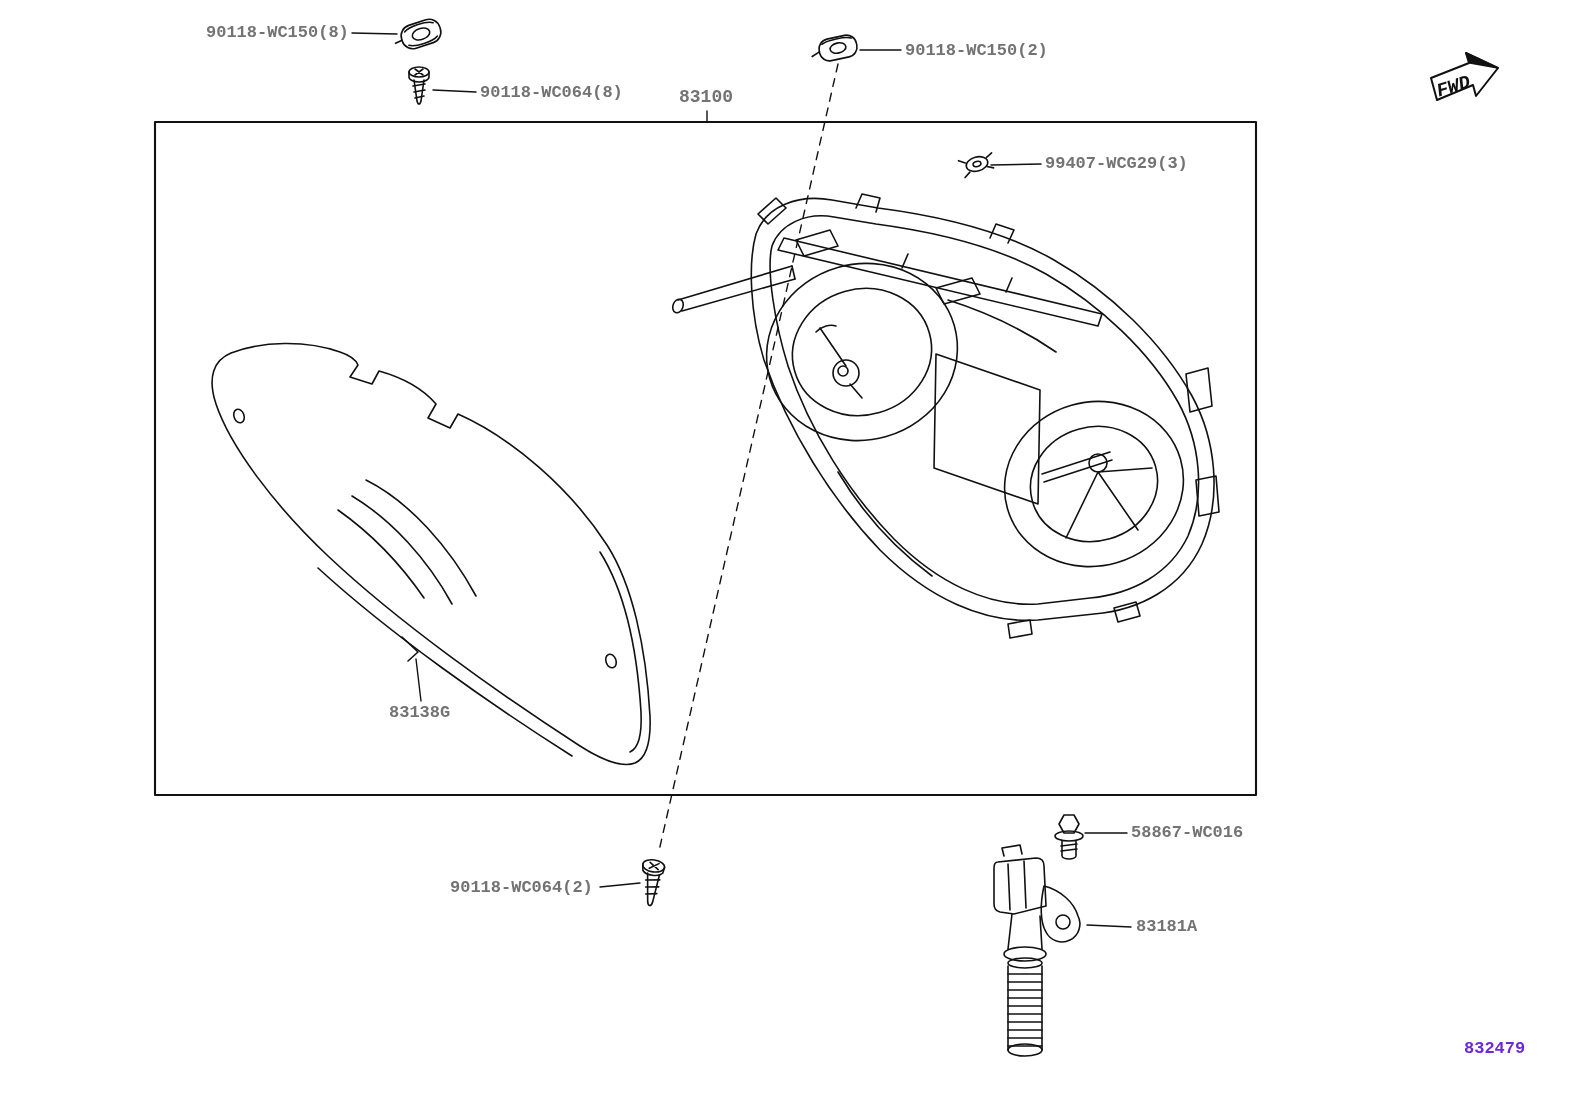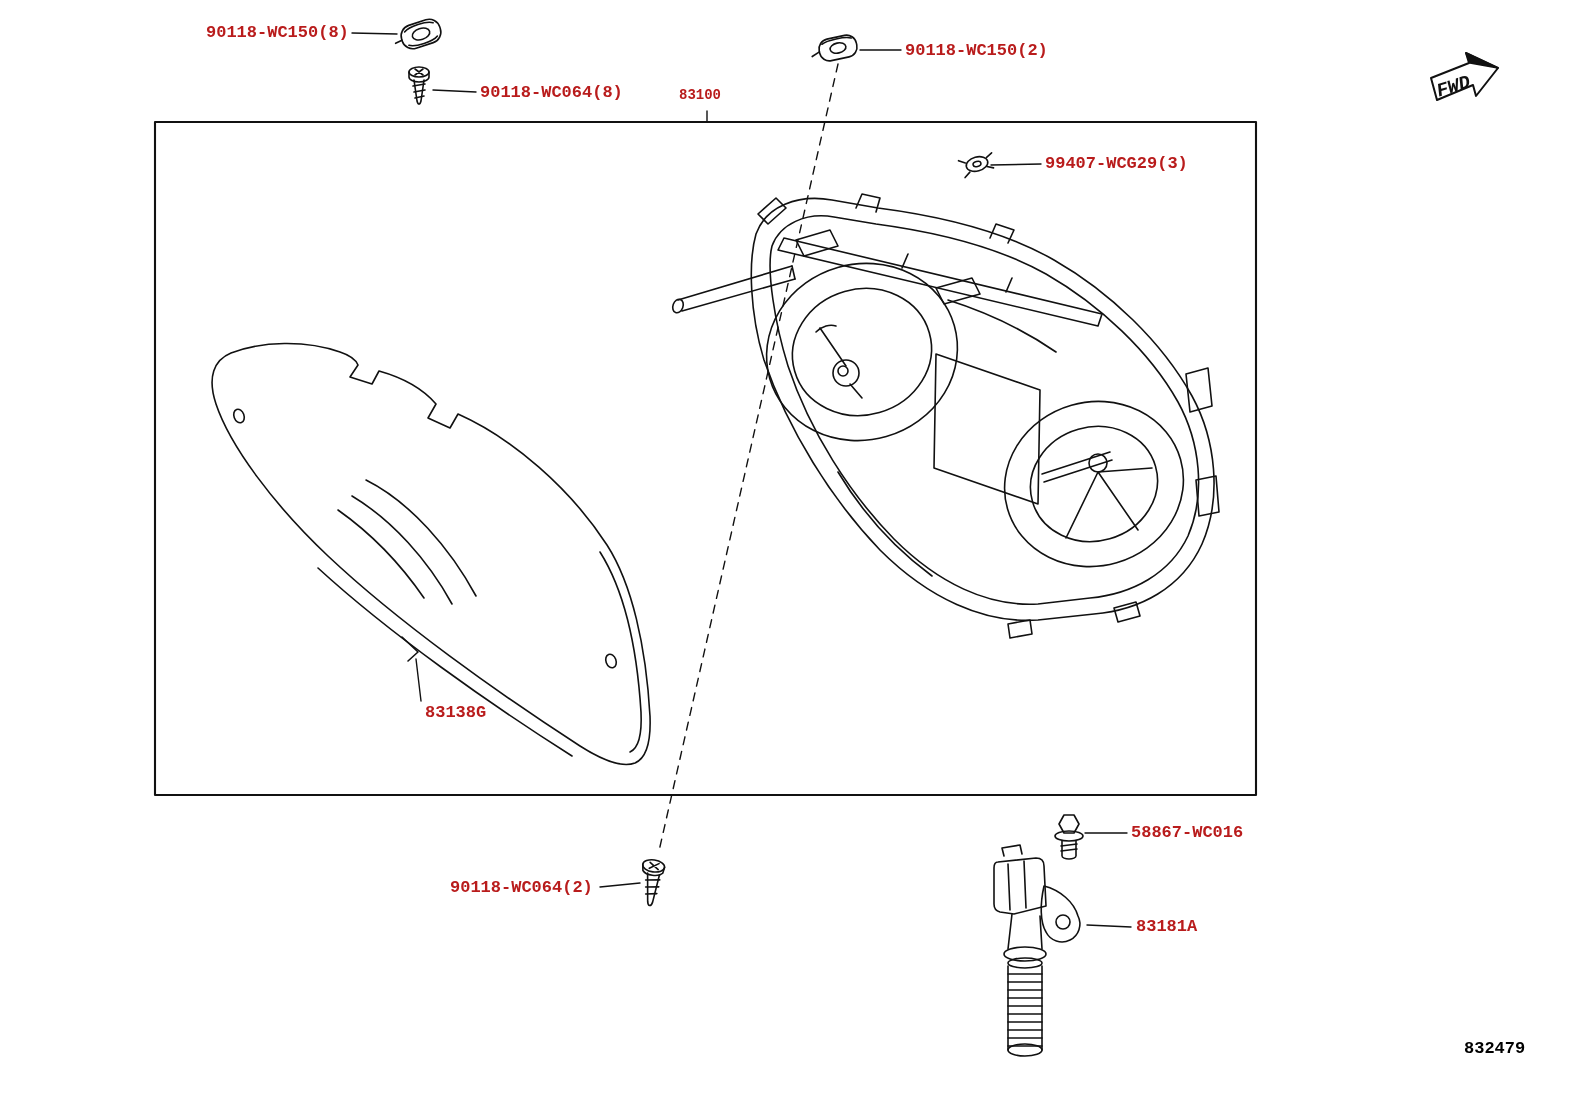--- a/index.html
+++ b/index.html
@@ -10,31 +10,31 @@
     height:1099px;
     background:#ffffff;
     font-family:"Liberation Mono","DejaVu Sans Mono",monospace;
     overflow:hidden;
   }
   .art { position:absolute; left:0; top:0; width:1592px; height:1099px; }
   .callout {
     position:absolute;
     font-weight:700;
     font-size:17px;
-    color:#b91c1c;
+    color:#737373;
     white-space:nowrap;
     line-height:1.1;
     cursor:pointer;
   }
-  .callout.big { font-size:14px; }
+  .callout.big { font-size:18px; }
   .fignum {
     position:absolute;
     font-weight:700;
     font-size:17px;
-    color:#000000;
+    color:#6d28d9;
     white-space:nowrap;
   }
 </style>
 </head>
 <body>
 
 <div class="canvas">
 
   <svg class="art" viewBox="0 0 1592 1099" xmlns="http://www.w3.org/2000/svg">
     <g stroke="#111111" fill="none" stroke-width="1.6" stroke-linecap="round" stroke-linejoin="round">
@@ -169,20 +169,20 @@
       </g>
 
     </g>
   </svg>
 
   <div class="callout" style="left:206px; top:24px;">90118-WC150(8)</div>
   <div class="callout" style="left:480px; top:84px;">90118-WC064(8)</div>
   <div class="callout big" style="left:679px; top:88px;">83100</div>
   <div class="callout" style="left:905px; top:42px;">90118-WC150(2)</div>
   <div class="callout" style="left:1045px; top:155px;">99407-WCG29(3)</div>
-  <div class="callout" style="left:389px; top:704px;margin-left:36px;">83138G</div>
+  <div class="callout" style="left:389px; top:704px;">83138G</div>
   <div class="callout" style="left:450px; top:879px;">90118-WC064(2)</div>
   <div class="callout" style="left:1131px; top:824px;">58867-WC016</div>
   <div class="callout" style="left:1136px; top:918px;">83181A</div>
 
   <div class="fignum" style="left:1464px; top:1039px;">832479</div>
 
 </div>
 
 </body></html>

